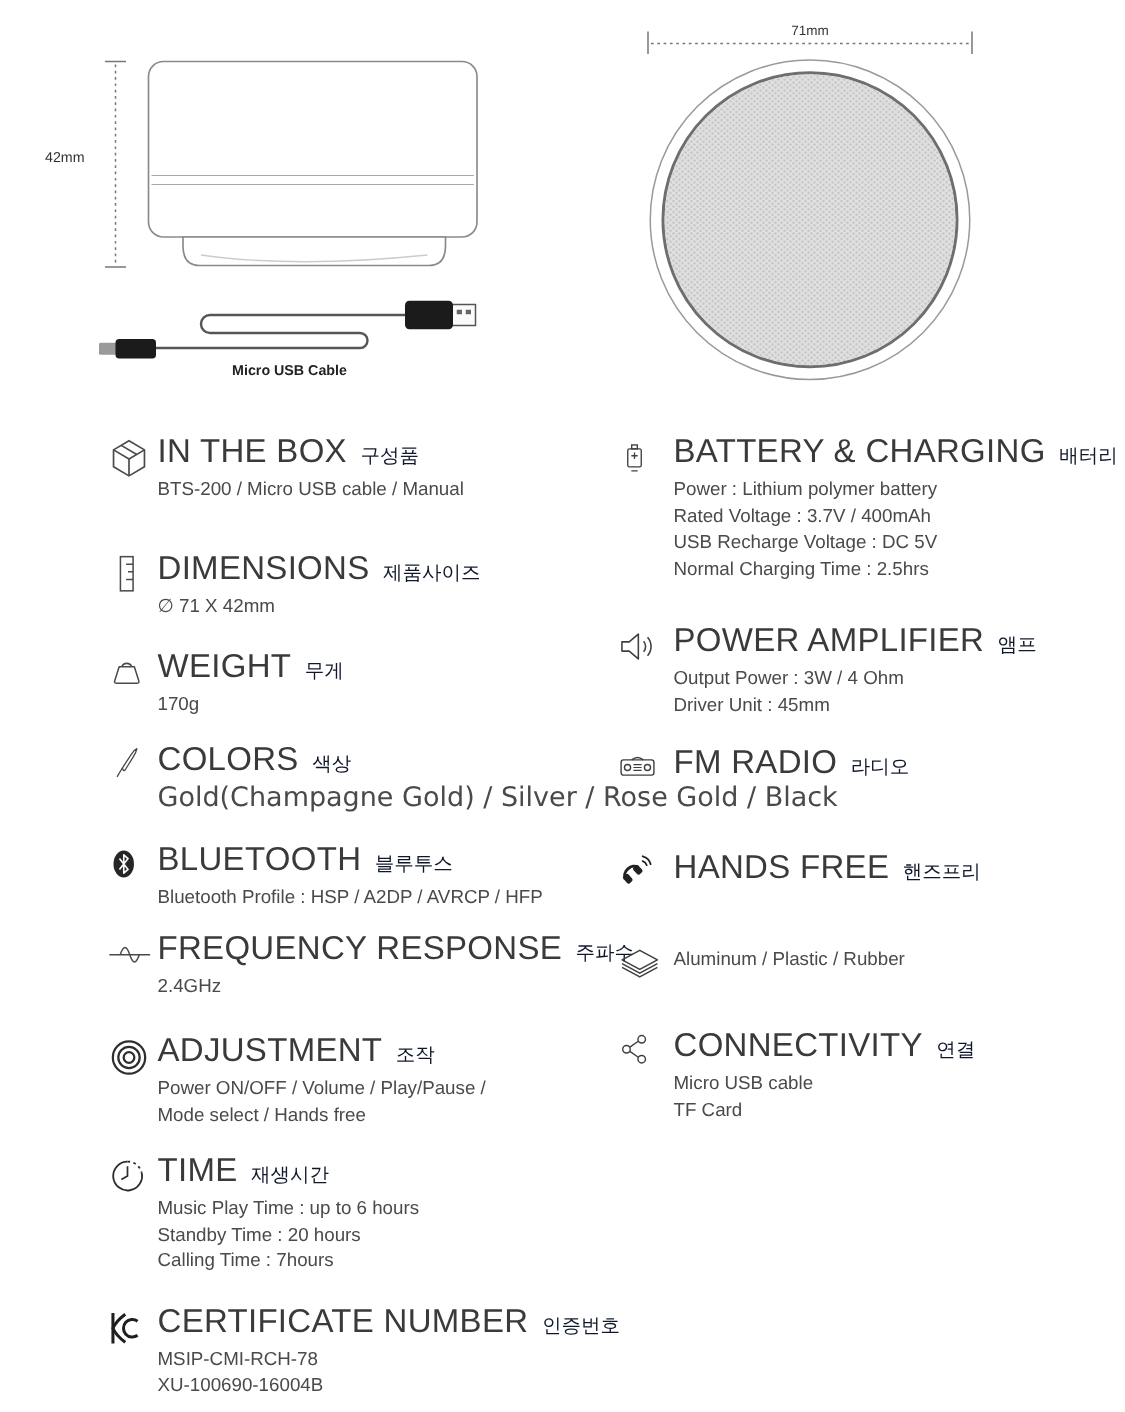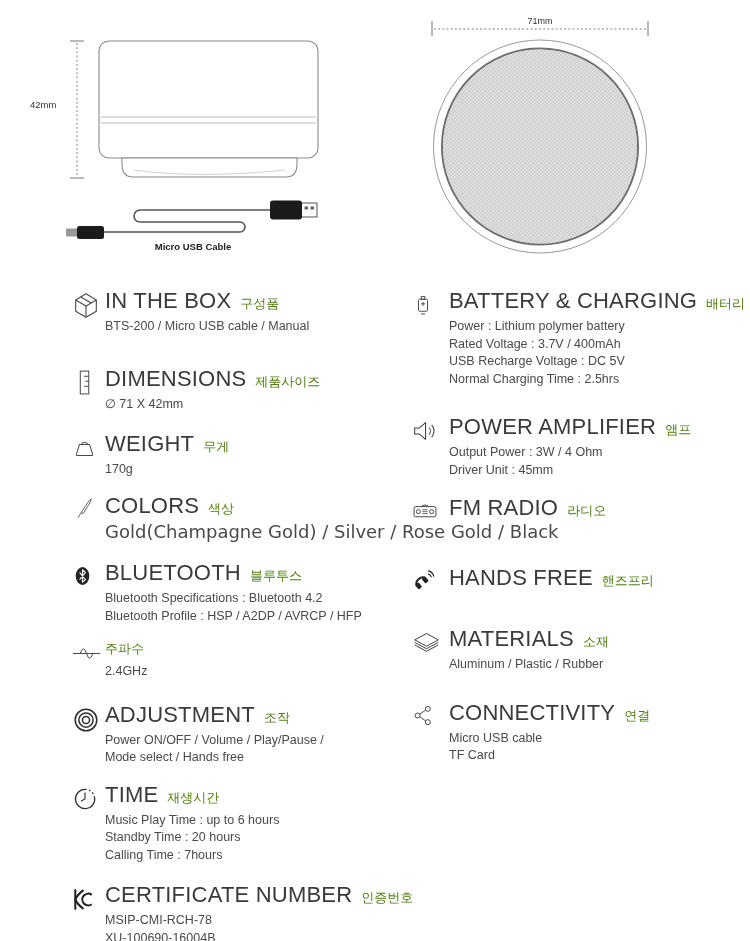--- a/index.html
+++ b/index.html
@@ -13,21 +13,21 @@
   #col-left  { left:60px; }
   #col-right { left:405px; }
 
   .spec { display:flex; align-items:flex-start; }
   .spec-icon { flex:0 0 45px; padding-left:11px; padding-top:1px; }
   #col-right .spec-icon { flex-basis:44px; padding-left:6px; }
   .spec-icon svg { display:block; }
 
   .spec-heading { display:flex; align-items:baseline; gap:9px; line-height:22px; white-space:nowrap; }
   .spec-title { font-size:22px; font-weight:400; color:#3a3a3a; letter-spacing:0.2px; }
-  .spec-subtitle { font-size:13px; font-weight:400; color:#4d7c0f; }
+  .spec-subtitle { font-size:13px; font-weight:400; color:#0f172a; }
 
   .spec-lines { margin-top:3px; }
   .spec-line { font-size:12.5px; line-height:17.5px; color:#4a4a4a; white-space:nowrap; }
 
   
   #col-left .spec:nth-child(4) .spec-line { font-family:"DejaVu Sans", sans-serif; font-size:18px; }
 </style>
 </head>
 <body>
 
@@ -168,36 +168,36 @@
             <ellipse cx="16" cy="16" rx="9.5" ry="12.5" fill="#262626"></ellipse>
             <path d="M12 11 L20 21 L16 24.5 L16 7.5 L20 11 L12 21" fill="none" stroke="#fff" stroke-width="1.5" stroke-linejoin="round"></path>
           </svg>
         </div>
         <div class="spec-body">
           <h2 class="spec-heading">
             <span class="spec-title">BLUETOOTH</span>
             <span class="spec-subtitle">블루투스</span>
           </h2>
           <div class="spec-lines">
-            <p class="spec-line">Bluetooth Specifications : Bluetooth 4.2</p>
             <p class="spec-line">Bluetooth Profile : HSP / A2DP / AVRCP / HFP</p>
           </div>
         </div>
       </section>
       <section class="spec" style="margin-bottom: 23px;">
         <div class="spec-icon">
           <svg viewBox="0 0 34 32" width="31" height="29">
             <g fill="none" stroke="#4a4a4a" stroke-width="1.1">
               <path d="M2 16 H32"></path>
               <path d="M10 16 q3.5 -10.5 7 0 q3.5 10.5 7 0"></path>
             </g>
           </svg>
         </div>
         <div class="spec-body">
           <h2 class="spec-heading">
+            <span class="spec-title">FREQUENCY RESPONSE</span>
             <span class="spec-subtitle">주파수</span>
           </h2>
           <div class="spec-lines">
             <p class="spec-line">2.4GHz</p>
           </div>
         </div>
       </section>
       <section class="spec" style="margin-bottom: 17px;">
         <div class="spec-icon">
           <svg viewBox="0 0 32 32" width="30" height="30">
@@ -350,24 +350,20 @@
         <div class="spec-icon">
           <svg viewBox="0 0 34 32" width="31" height="29">
             <g fill="none" stroke="#3f3f3f" stroke-width="1.1" stroke-linejoin="round">
               <path d="M17 5 L30 12 17 19 4 12 Z"></path>
               <path d="M4 14.8 L17 21.8 30 14.8"></path>
               <path d="M4 17.6 L17 24.6 30 17.6"></path>
             </g>
           </svg>
         </div>
         <div class="spec-body">
-          <h2 class="spec-heading">
-            <span class="spec-title">MATERIALS</span>
-            <span class="spec-subtitle">소재</span>
-          </h2>
           <div class="spec-lines">
             <p class="spec-line">Aluminum / Plastic / Rubber</p>
           </div>
         </div>
       </section>
       <section class="spec" style="margin-bottom: 0px;">
         <div class="spec-icon">
           <svg viewBox="0 0 32 32" width="25" height="25">
             <g fill="none" stroke="#3f3f3f" stroke-width="1.2">
               <circle cx="21.5" cy="7.5" r="3.2"></circle>

